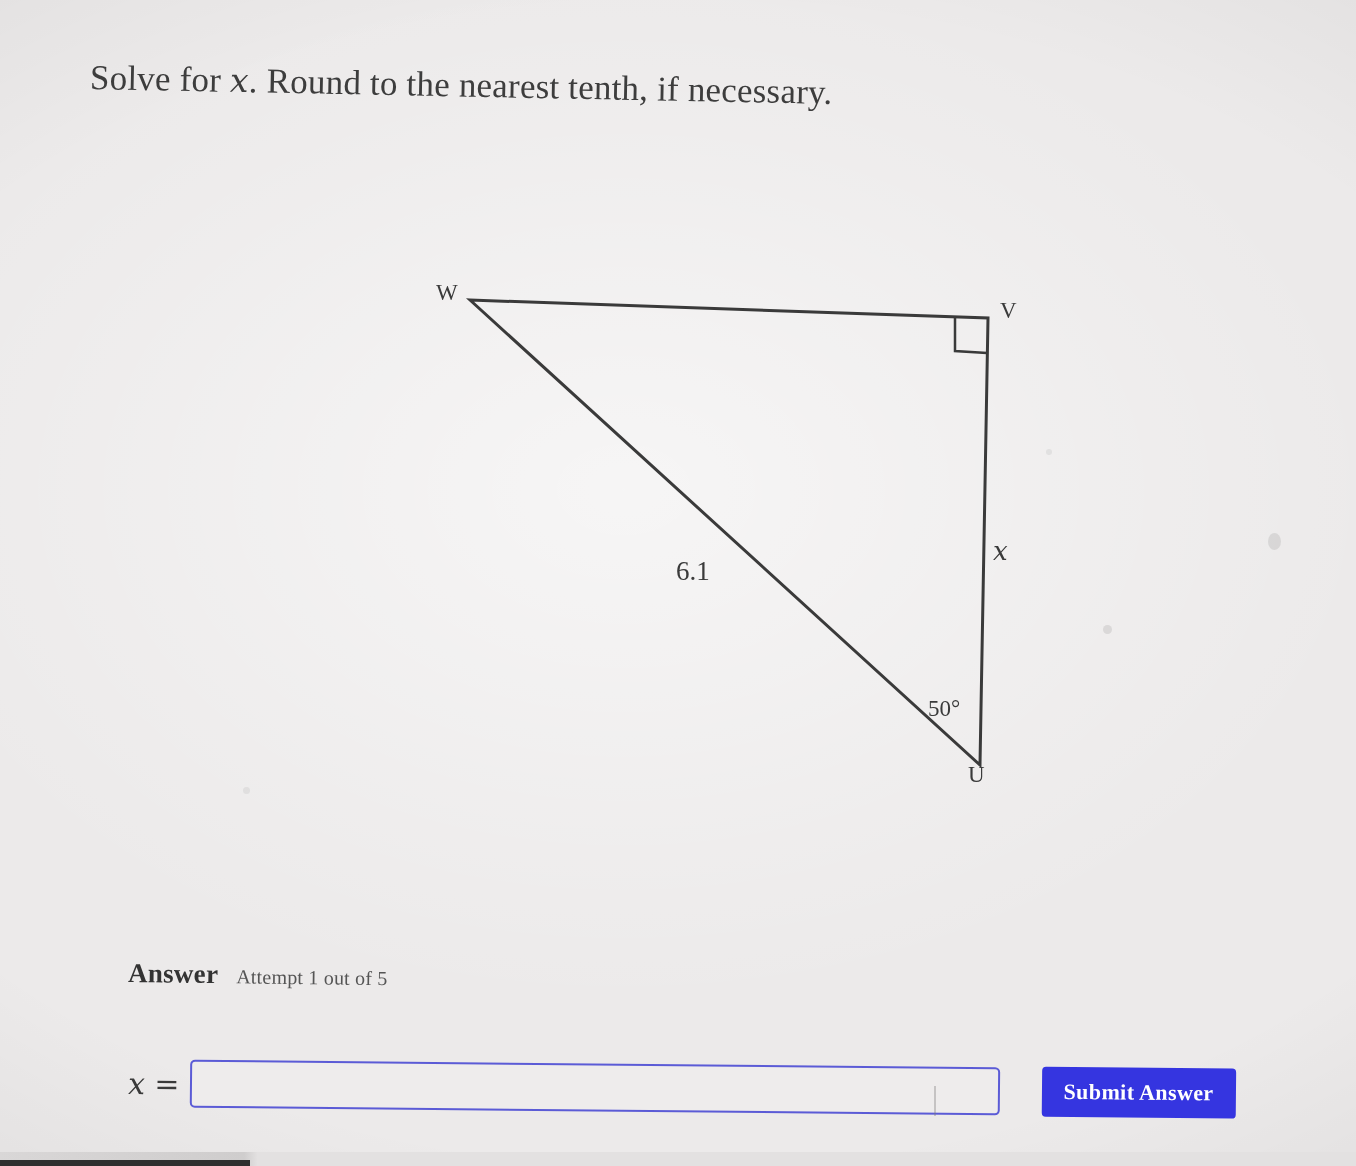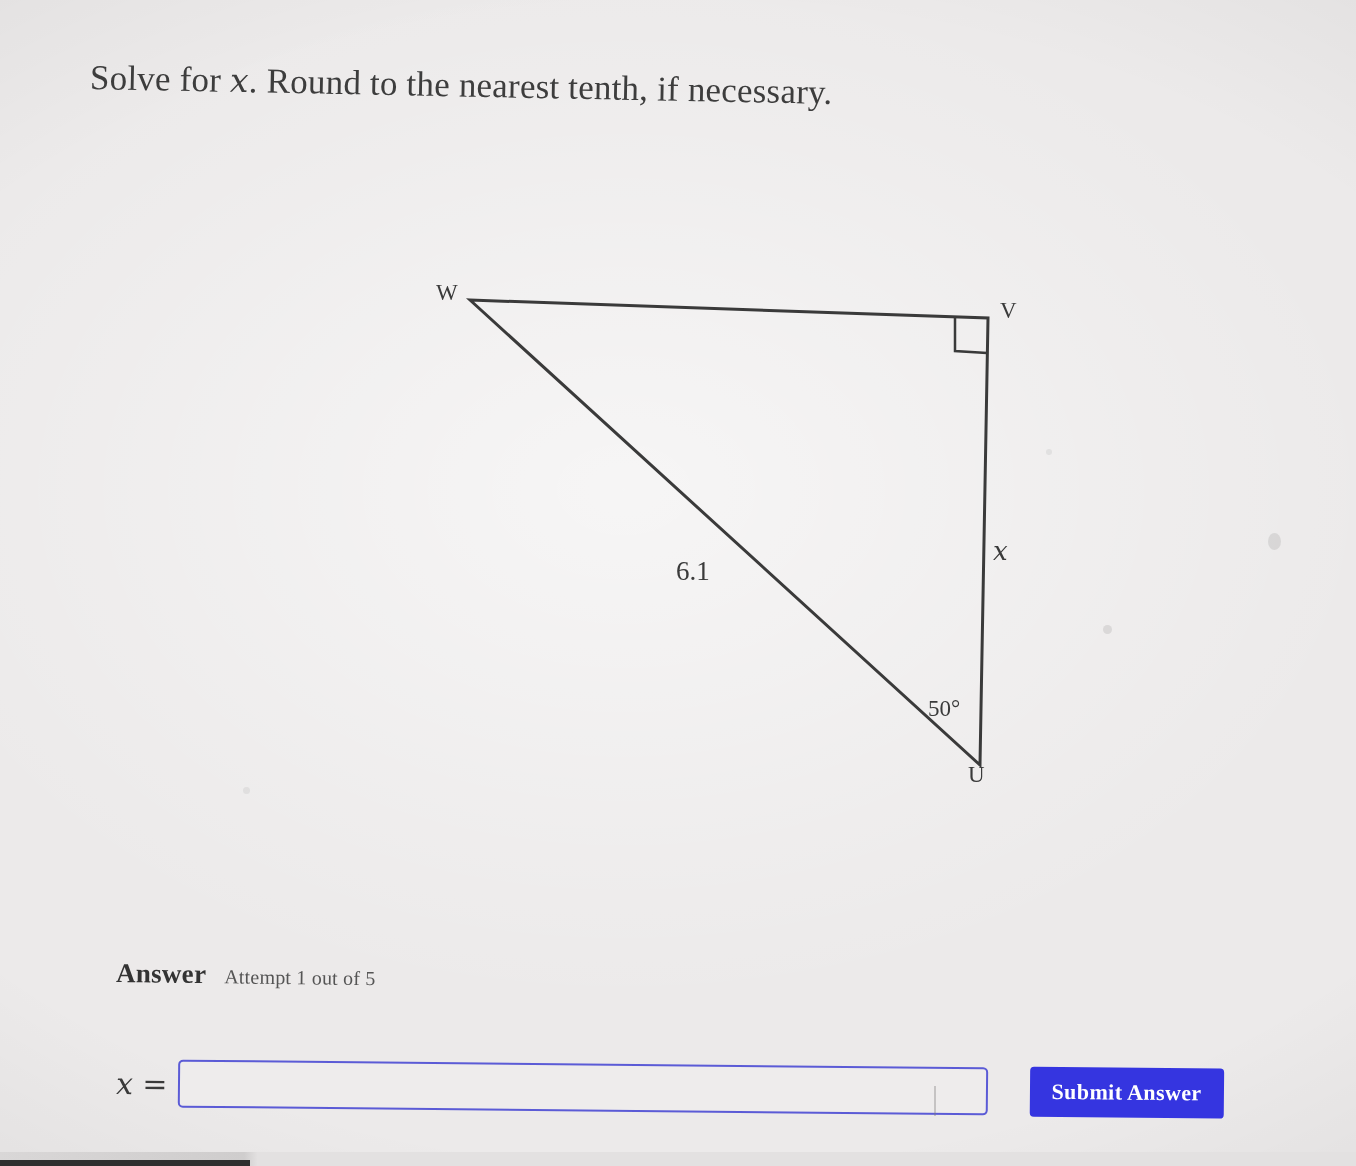--- a/index.html
+++ b/index.html
@@ -50,21 +50,21 @@
     position: absolute;
     left: 380px;
     top: 250px;
     width: 700px;
     height: 560px;
   }
   .figure svg { display: block; }
 
   .answer-block {
     position: absolute;
-    left: 116px;
+    left: 128px;
     top: 958px;
     width: 1150px;
   }
   .answer-row {
     display: flex;
     align-items: baseline;
     gap: 18px;
     transform: rotate(0.7deg);
     transform-origin: left center;
   }

